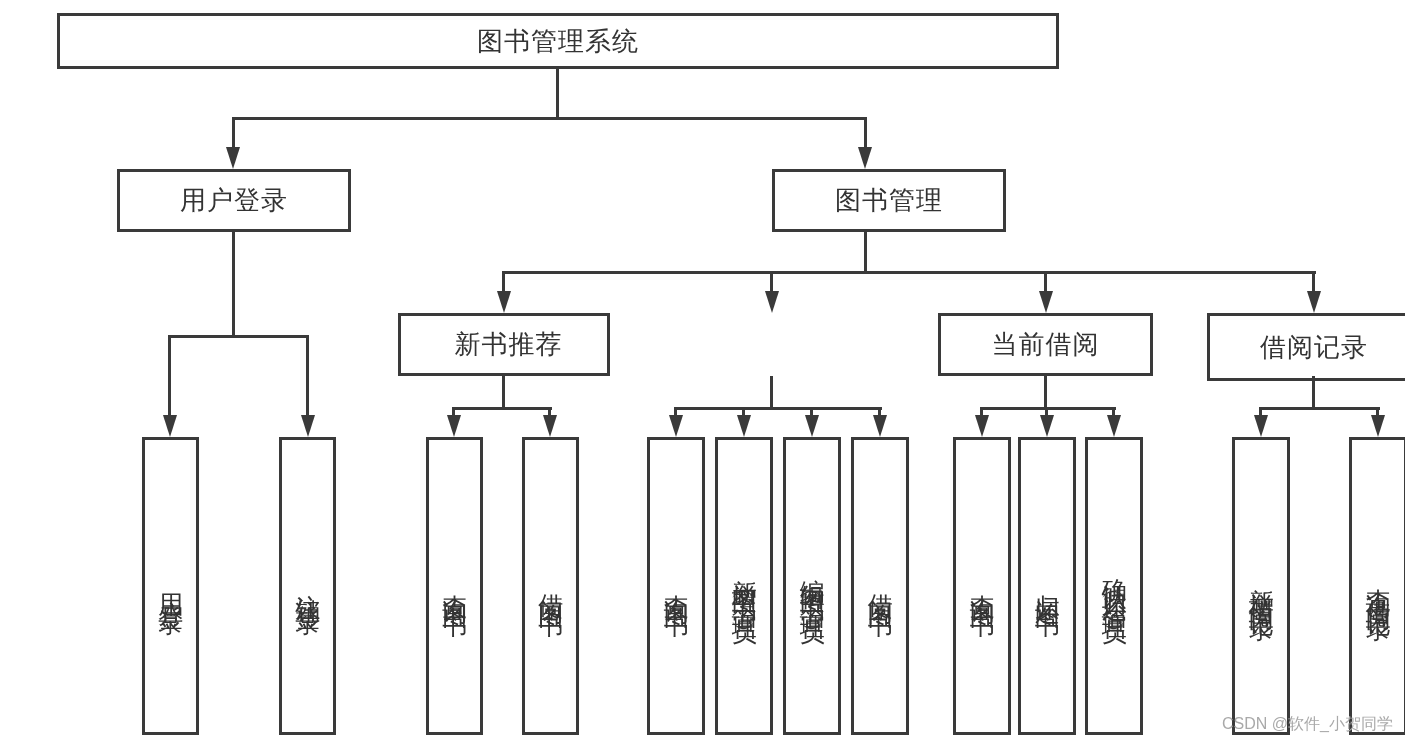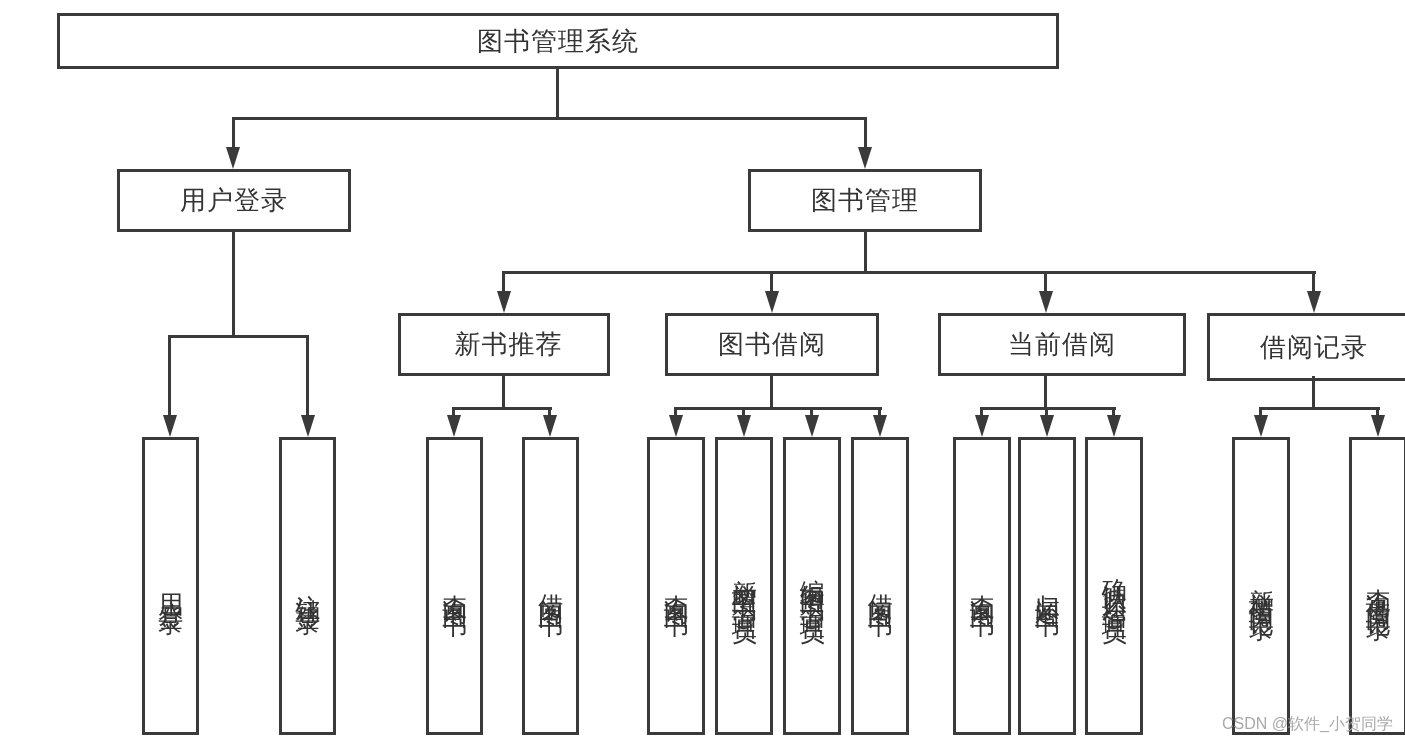--- a/index.html
+++ b/index.html
@@ -79,21 +79,21 @@
   <div class="vline" style="left:520px;top:69px;height:50px;"></div>
   <div class="hline" style="left:196px;top:117px;width:635px;"></div>
   <div class="vline" style="left:196px;top:117px;height:32px;"></div>
   <div class="ahead" style="left:190px;top:147px;"></div>
   <div class="vline" style="left:828px;top:117px;height:32px;"></div>
   <div class="ahead" style="left:822px;top:147px;"></div>
 
   <div class="box" style="left:81px;top:169px;width:234px;height:63px;">
     <span>用户登录</span>
   </div>
-  <div class="box" style="left:712px;top:169px;width:234px;height:63px;">
+  <div class="box" style="left:736px;top:169px;width:234px;height:63px;">
     <span>图书管理</span>
   </div>
 
   <div class="vline" style="left:196px;top:232px;height:106px;"></div>
   <div class="hline" style="left:132px;top:335px;width:141px;"></div>
   <div class="vline" style="left:132px;top:335px;height:82px;"></div>
   <div class="ahead" style="left:127px;top:415px;"></div>
   <div class="vline" style="left:270px;top:335px;height:82px;"></div>
   <div class="ahead" style="left:265px;top:415px;"></div>
 
@@ -104,24 +104,21 @@
   <div class="vline" style="left:734px;top:271px;height:22px;"></div>
   <div class="ahead" style="left:729px;top:291px;"></div>
   <div class="vline" style="left:1008px;top:271px;height:22px;"></div>
   <div class="ahead" style="left:1003px;top:291px;"></div>
   <div class="vline" style="left:1276px;top:271px;height:22px;"></div>
   <div class="ahead" style="left:1271px;top:291px;"></div>
 
   <div class="box" style="left:362px;top:313px;width:212px;height:63px;padding-left:9px;">
     <span>新书推荐</span>
   </div>
-  <div class="box" style="left:629px;top:313px;width:214px;height:63px;">
-    <span>图书借阅</span>
-  </div>
-  <div class="box" style="left:902px;top:313px;width:248px;height:63px;">
+  <div class="box" style="left:902px;top:313px;width:215px;height:63px;">
     <span>当前借阅</span>
   </div>
   <div class="box" style="left:1171px;top:313px;width:214px;height:68px;">
     <span>借阅记录</span>
   </div>
 
   <div class="vline" style="left:466px;top:376px;height:33px;"></div>
   <div class="hline" style="left:417px;top:407px;width:99px;"></div>
   <div class="vline" style="left:416px;top:407px;height:10px;"></div>
   <div class="ahead" style="left:411px;top:415px;"></div>

